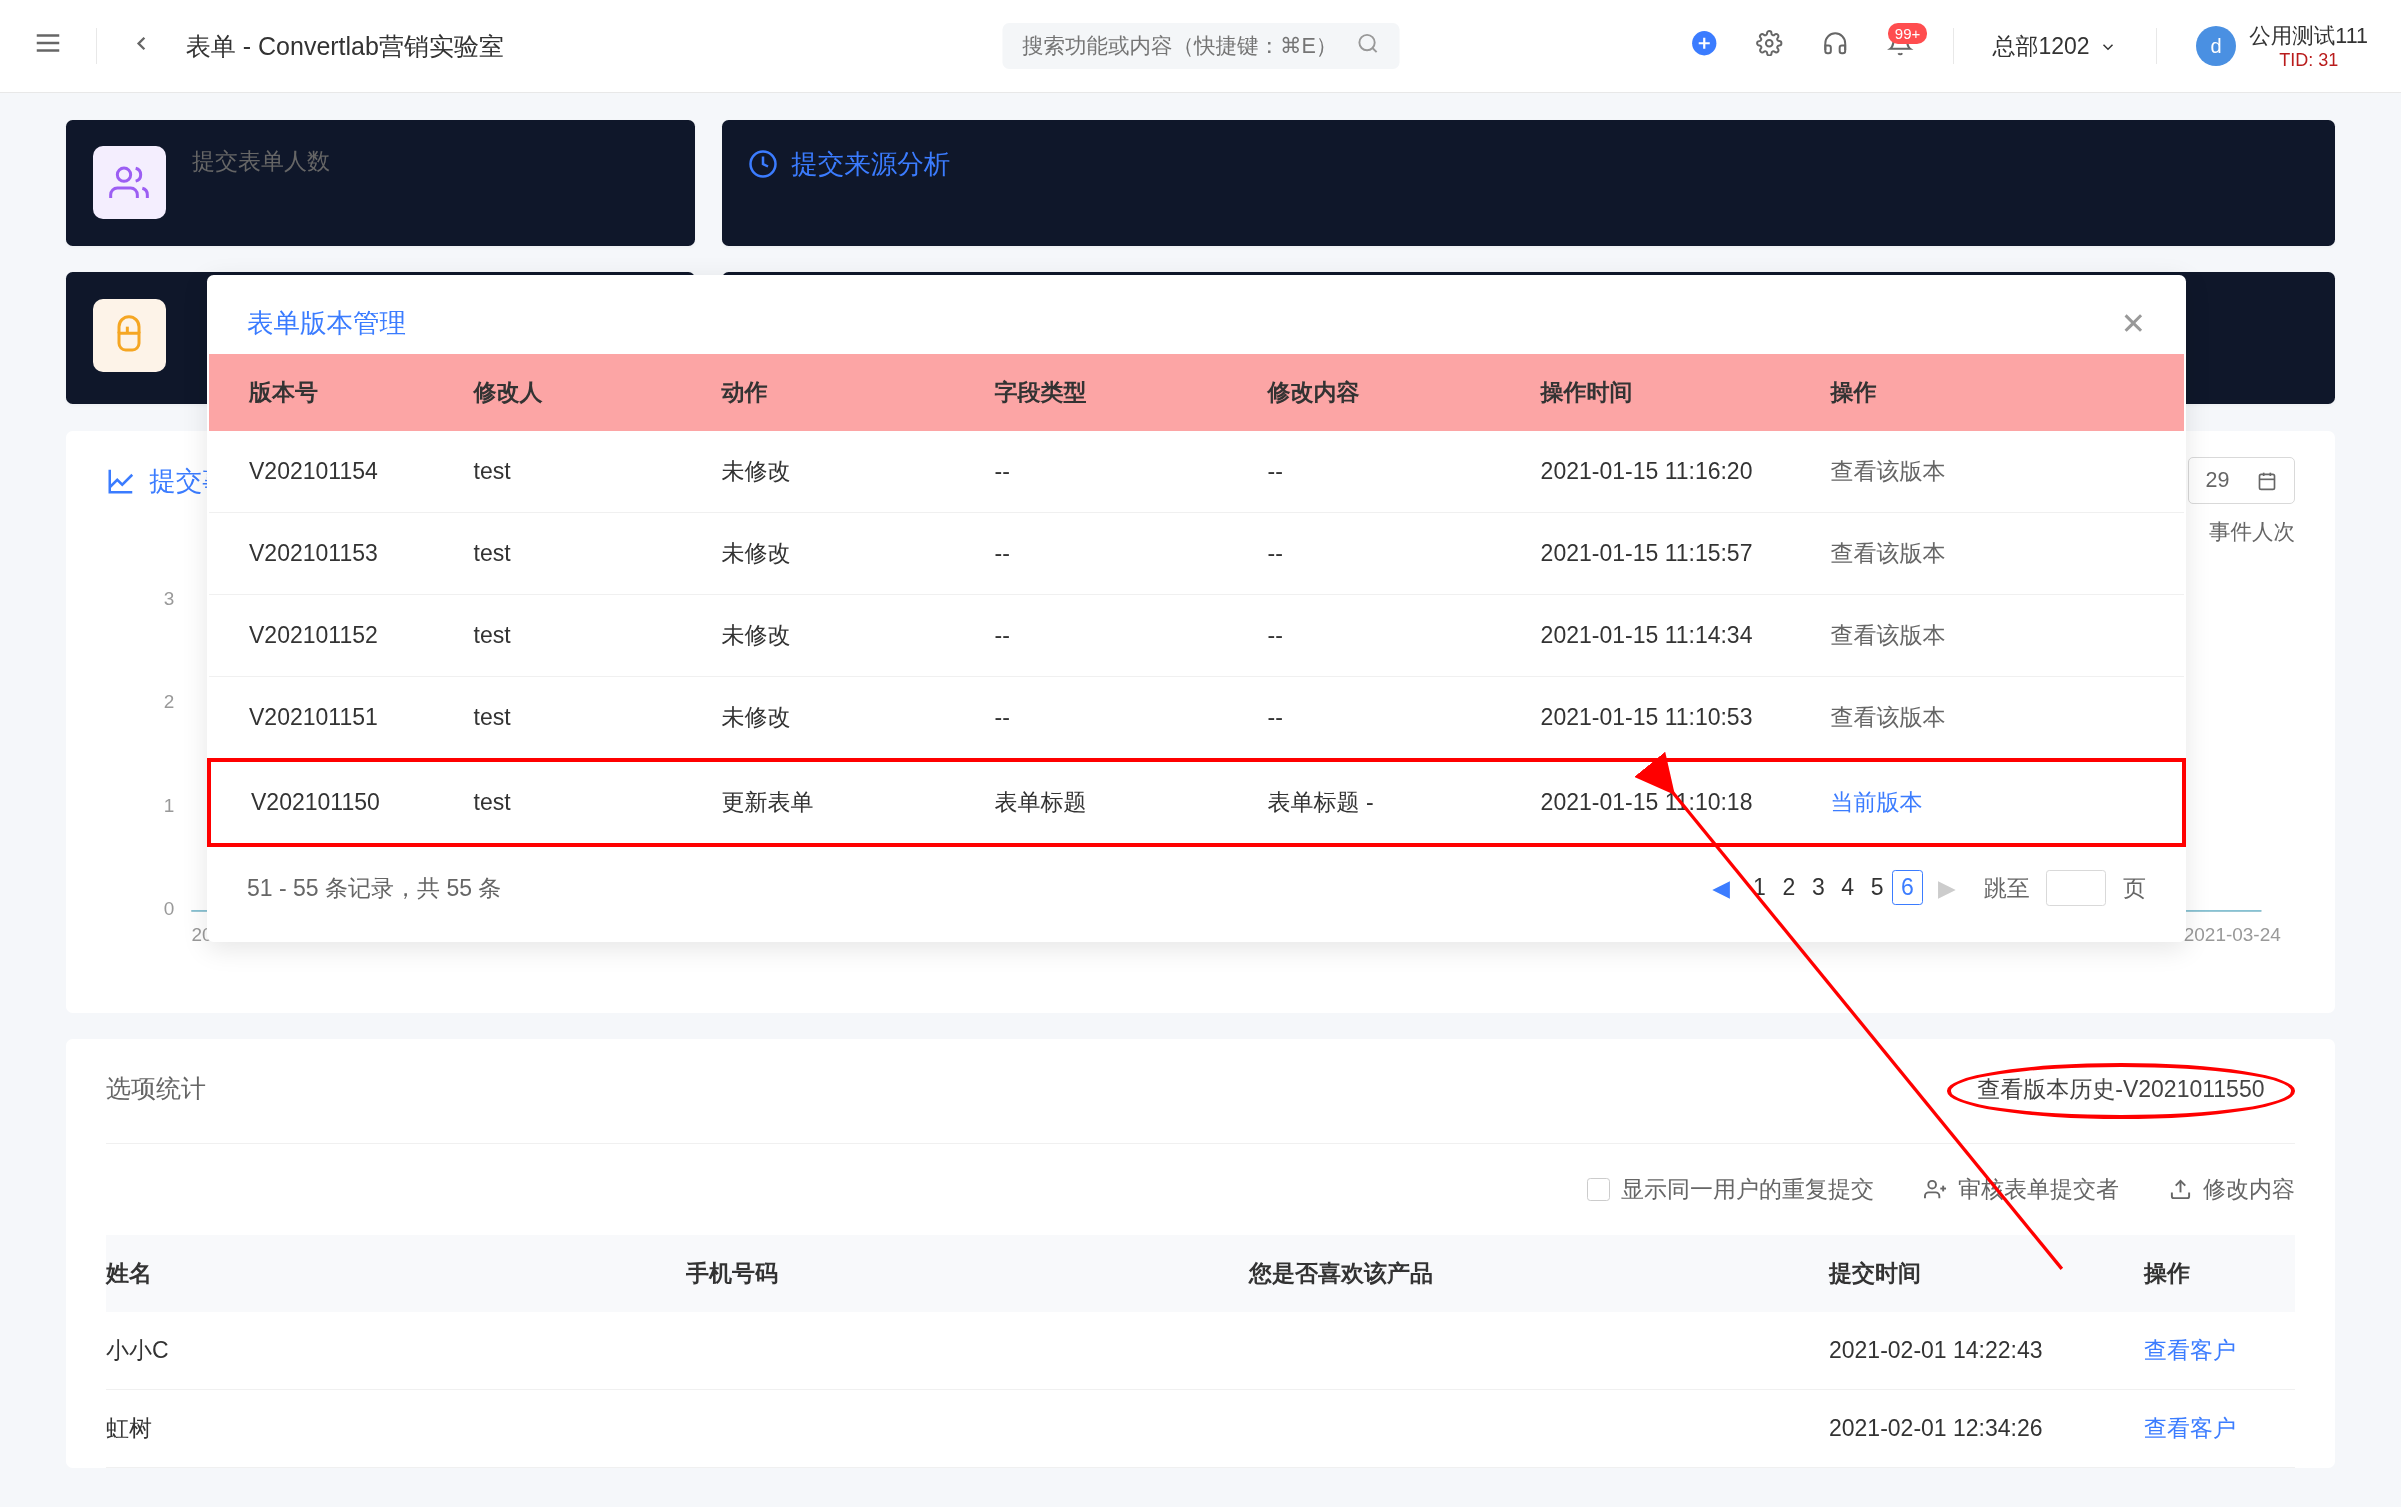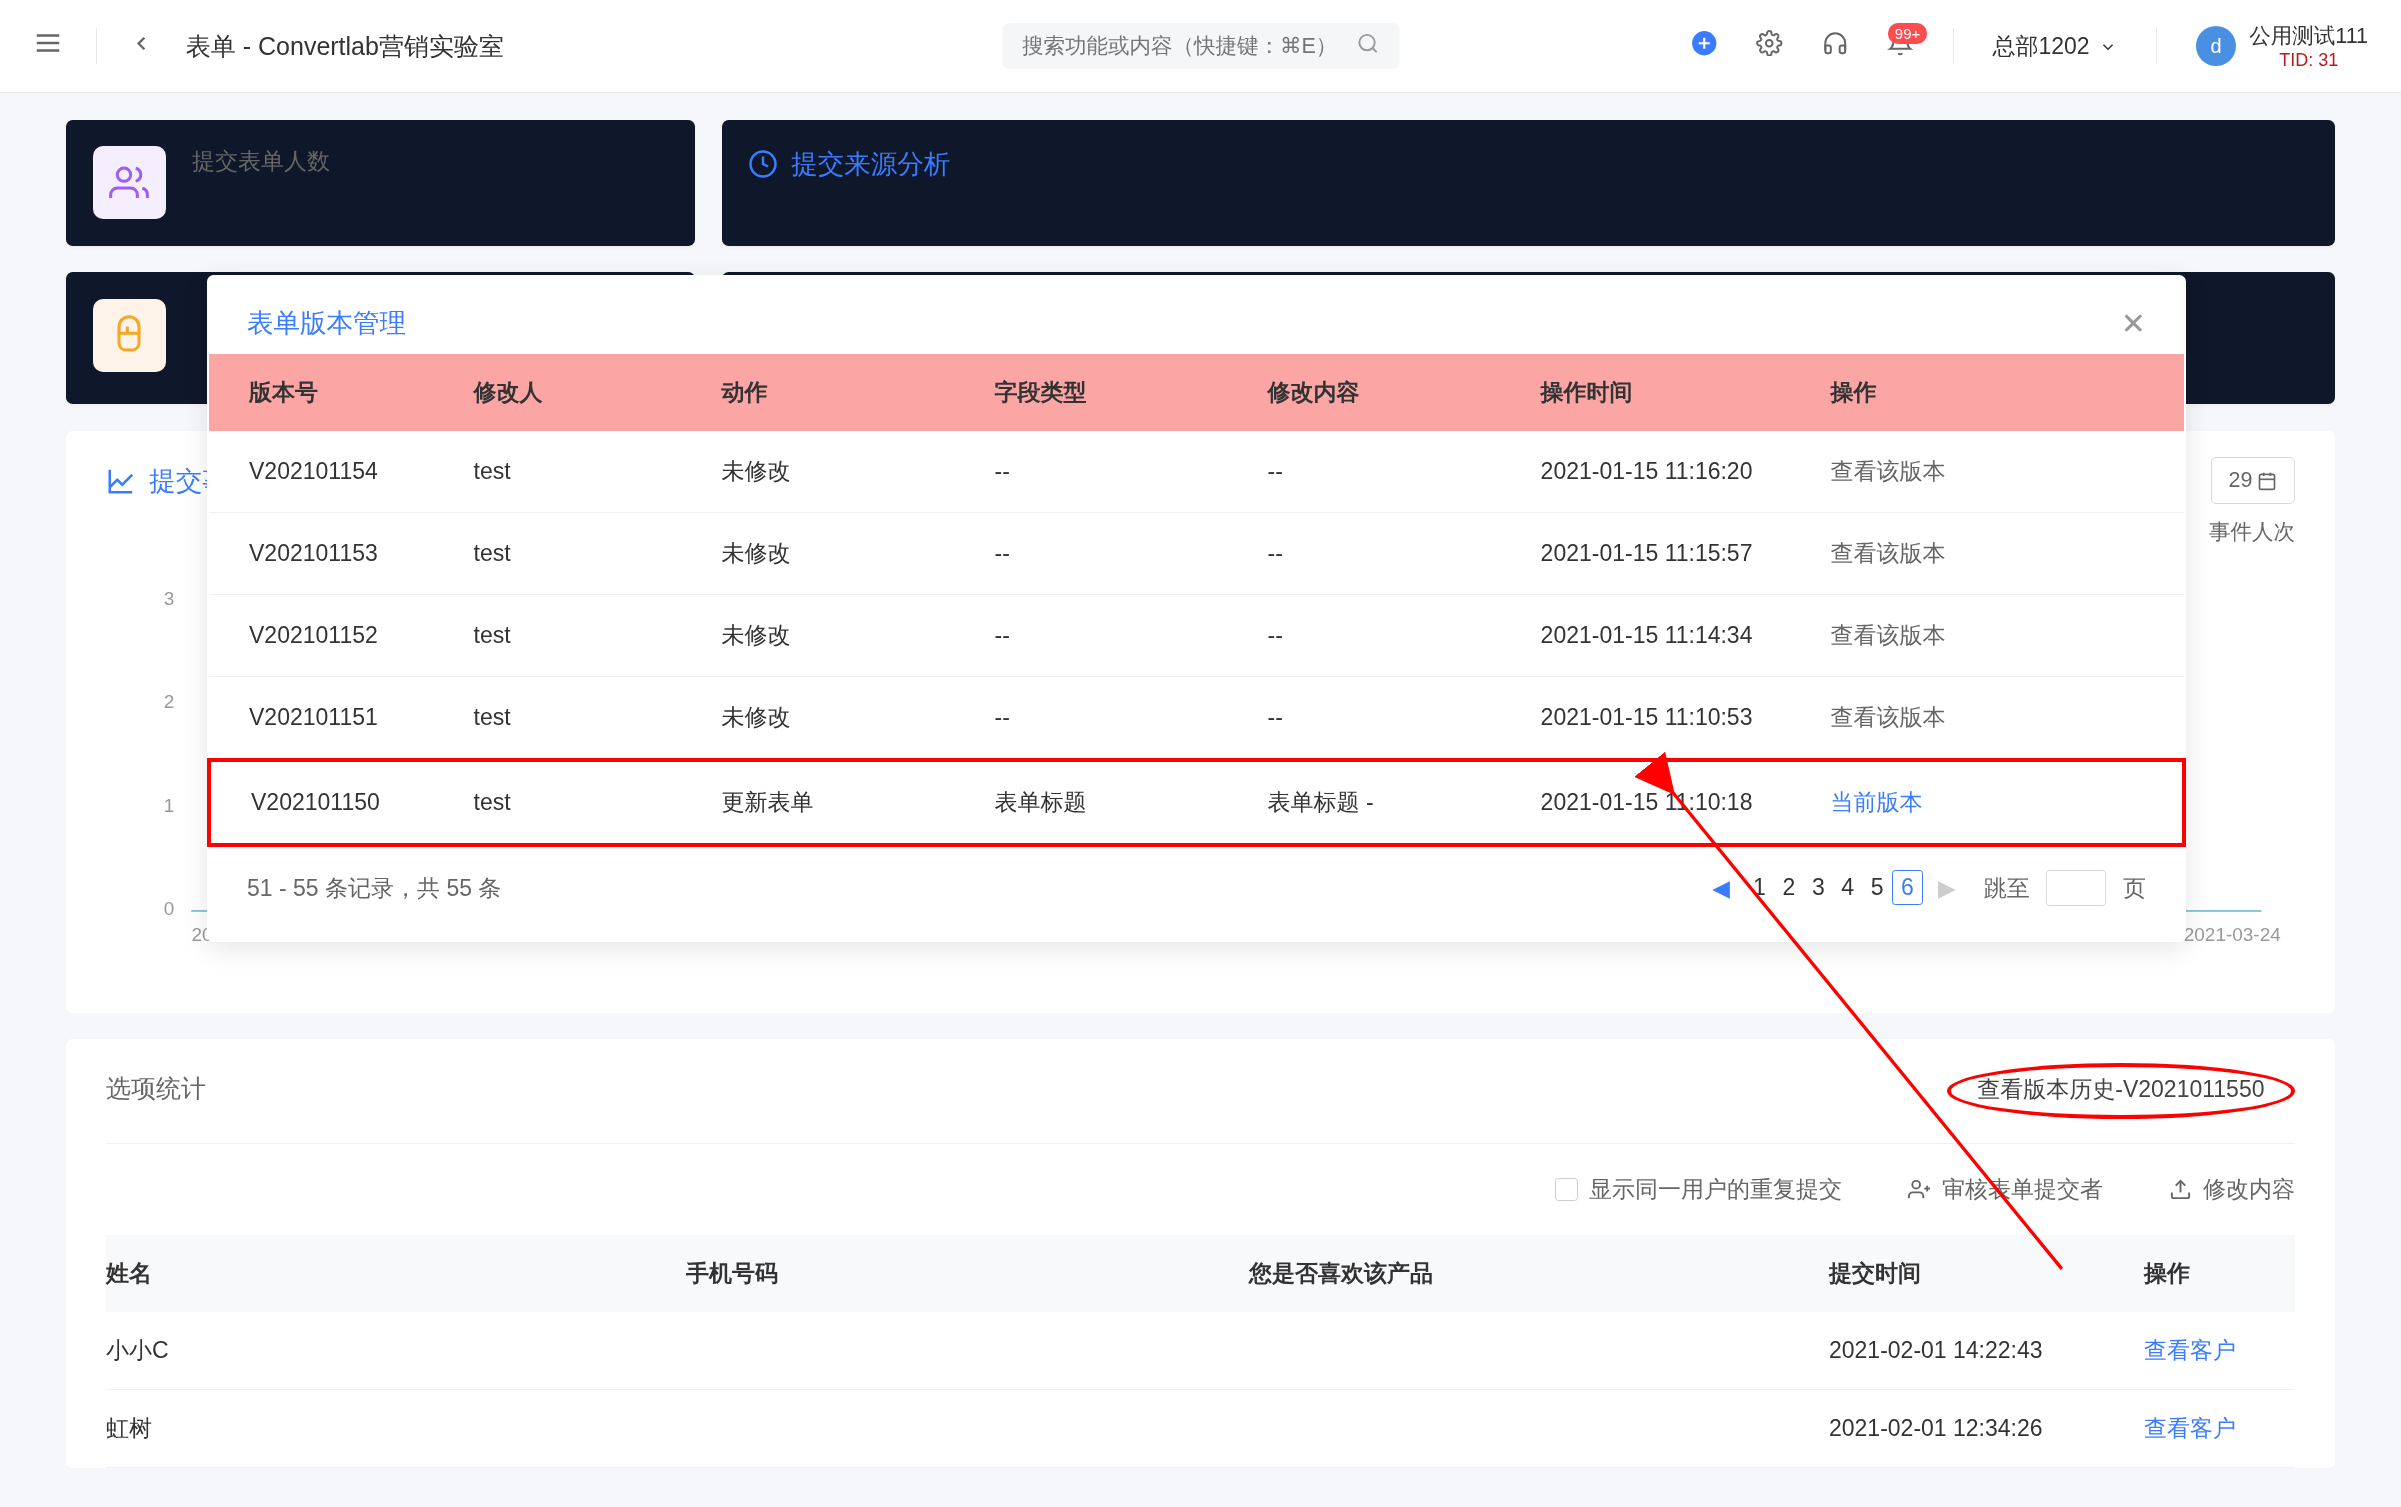--- a/index.html
+++ b/index.html
@@ -56,35 +56,35 @@
     .page-arrow { color: #3b7cff; cursor: pointer; padding: 0 3.3px; }
     .page-arrow.disabled { color: #ccc; }
     .page-num { color: #333; padding: 3.3px 8.3px; cursor: pointer; }
     .page-num.active { border: 1.7px solid #3b7cff; border-radius: 3.3px; color: #3b7cff; }
     .jump-input { width: 60px; height: 36px; border: 0.8px solid #d9d9d9; border-radius: 3.3px; margin: 0 5px; text-align: center; font-size: 20px; }
     
     
     .chart-card { background: #fff; border-radius: 6.6px; padding: 26.5px 40px 40px; margin-bottom: 26.5px; position: relative; }
     .chart-header { display: flex; justify-content: space-between; align-items: center; margin-bottom: 13.2px; }
     .chart-title { display: flex; align-items: center; gap: 13.2px; color: #3b7cff; font-size: 26.5px; font-weight: 500; }
-    .date-range { display: flex; align-items: center; gap: 5px; border: 0.8px solid #d9d9d9; border-radius: 5px; padding: 10px 16.6px; font-size: 21.5px; color: #666; }
+    .date-range { display: flex; align-items: center; gap: 28px; border: 0.8px solid #d9d9d9; border-radius: 5px; padding: 10px 16.6px; font-size: 21.5px; color: #666; }
     .chart-area { position: relative; }
     .chart-svg { width: 100%; height: 414px; }
     .chart-svg .axis-text { fill: #999; font-size: 22px; }
     .chart-svg .data-line { fill: rgba(135, 194, 211, 0.4); stroke: #87c2d3; stroke-width: 2; }
     
     
     .tabs-card { background: #fff; border-radius: 6.6px; padding: 0 40px; }
     .tabs-header { display: flex; justify-content: space-between; align-items: center; border-bottom: 0.8px solid #f0f0f0; }
     .tabs { display: flex; gap: 66px; }
     .tab { padding: 33px 0; font-size: 25px; color: #666; cursor: pointer; border-bottom: 5px solid transparent; }
     .tab.active { color: #3b7cff; border-bottom-color: #3b7cff; }
     .version-link { color: #444; font-size: 23px; border: 4.1px solid #ff0000; border-radius: 50%; padding: 6.6px 26.5px 10px; }
     .toolbar { display: flex; justify-content: flex-end; align-items: center; gap: 50px; padding: 30px 0; color: #333; font-size: 23px; }
-    .toolbar .item { display: flex; align-items: center; gap: 11px; cursor: pointer; color: #666; margin-left: 16px; }
+    .toolbar .item { display: flex; align-items: center; gap: 11px; cursor: pointer; color: #666; }
     .checkbox { width: 23px; height: 23px; border: 1.7px solid #ccc; border-radius: 3.3px; }
     .results-table { width: 100%; border-collapse: collapse; }
     .results-table thead th { text-align: left; padding: 23px 0; background: #f8f9fb; color: #333; font-size: 23px; font-weight: 600; }
     .results-table thead th:first-child { padding-left: 0; }
     .results-table tbody td { padding: 23px 0; font-size: 23px; border-bottom: 0.8px solid #f0f0f0; color: #333; }
     .results-table .link { color: #3b7cff; }
     
     
     .annotation { position: absolute; top: 679px; left: 1656px; pointer-events: none; z-index: 200; }
     .annotation svg { overflow: visible; }

